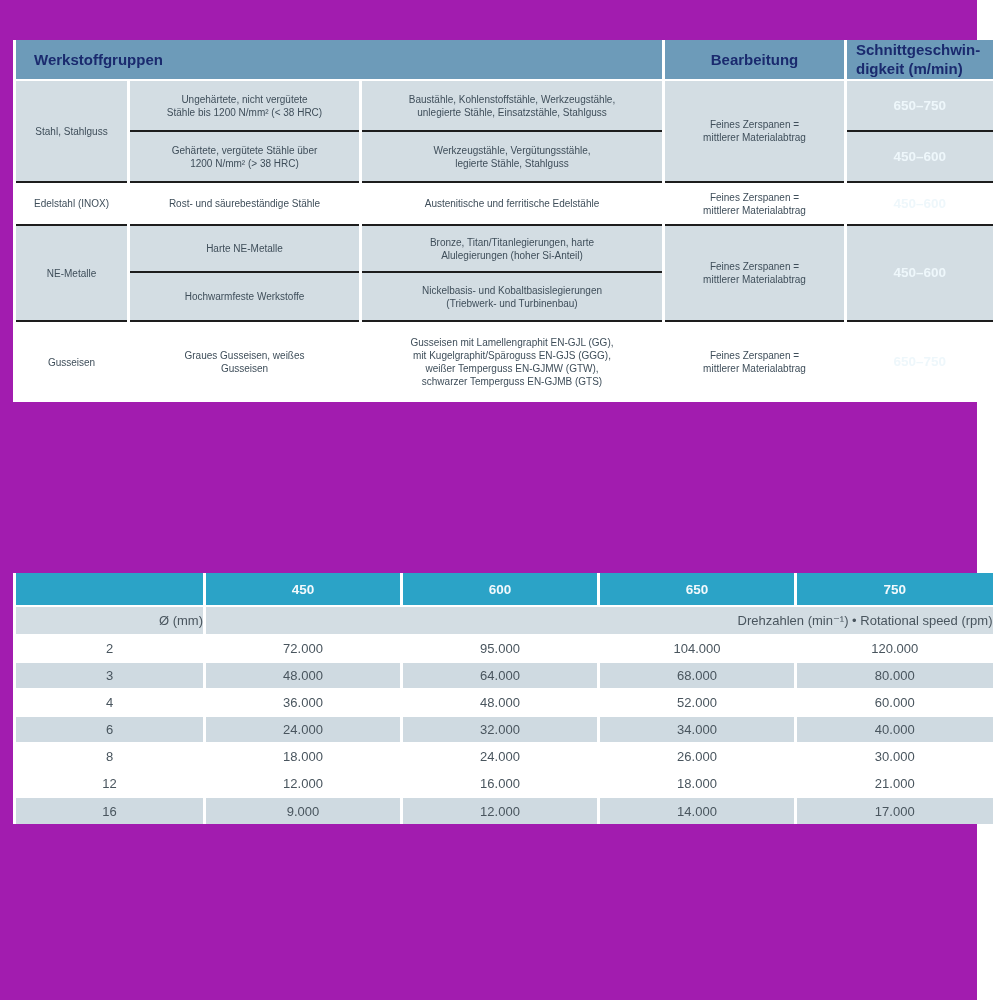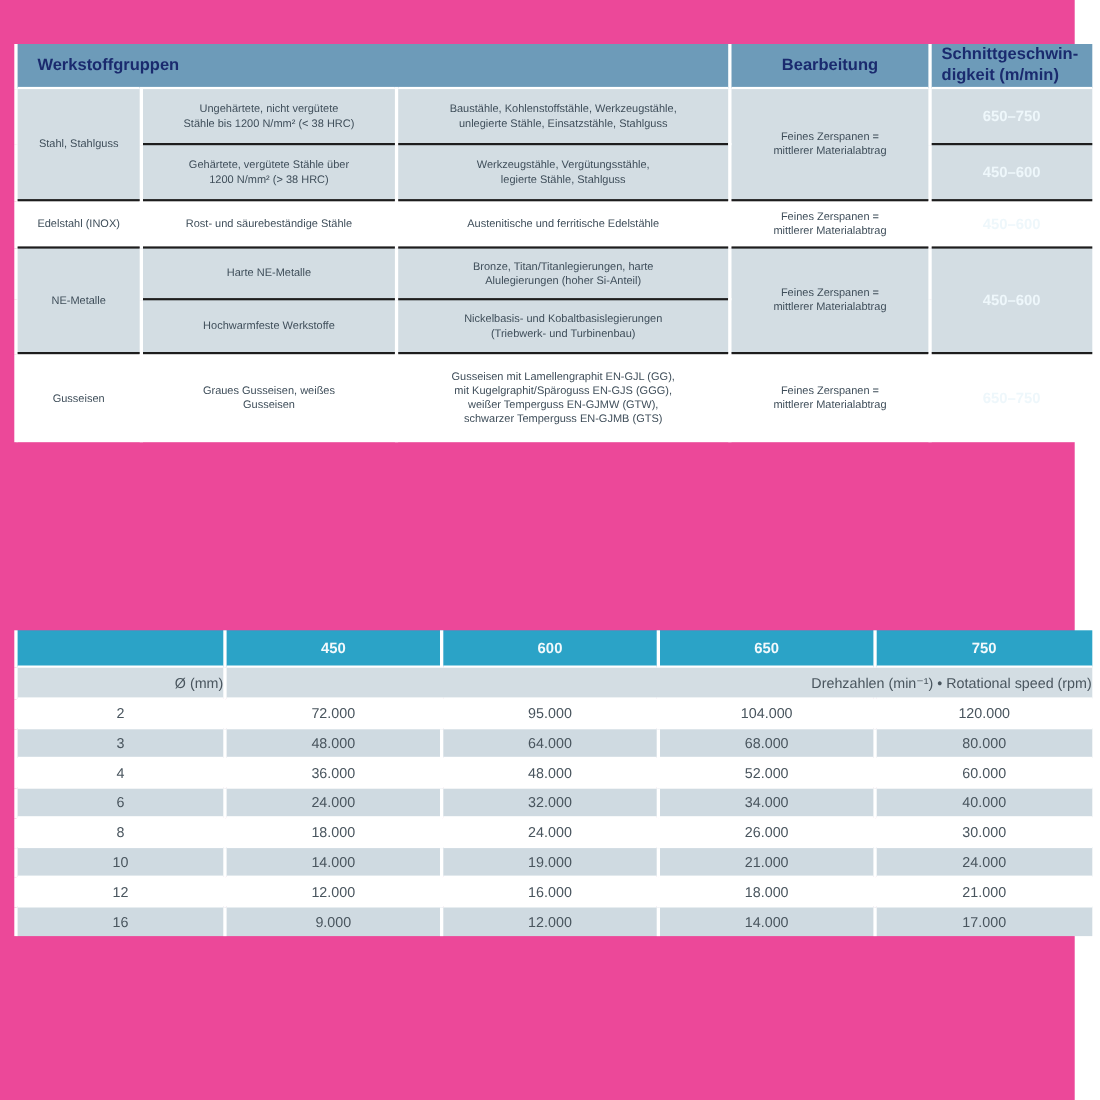--- a/index.html
+++ b/index.html
@@ -2,21 +2,21 @@
 <html><head>
 <meta charset="utf-8">
 <style>
   * { margin: 0; padding: 0; box-sizing: border-box; }
   body {
     width: 1000px; height: 1000px;
     background: #ffffff;
     font-family: "Liberation Sans", "DejaVu Sans", sans-serif;
     position: relative;
   }
-  .page { position: relative; width: 977px; height: 1000px; background: #ec4899; }
+  .page { position: relative; width: 977px; height: 1000px; background: #a21caf; }
 
   table { border-collapse: collapse; table-layout: fixed; }
   td, th { border-left: 3px solid #ffffff; vertical-align: middle; }
 
   
   .t1 { position: absolute; left: 13px; top: 40px; width: 978px; }
   .t1 th {
     background: #6d9bb9; color: #1a2a6e;
     font-size: 15px; font-weight: bold; text-align: left;
   }
@@ -181,27 +181,20 @@
       <td>34.000</td>
       <td>40.000</td>
     </tr>
     <tr class="plain" style="height:27px">
       <td>8</td>
       <td>18.000</td>
       <td>24.000</td>
       <td>26.000</td>
       <td>30.000</td>
     </tr>
-    <tr class="alt" style="height:27px">
-      <td>10</td>
-      <td>14.000</td>
-      <td>19.000</td>
-      <td>21.000</td>
-      <td>24.000</td>
-    </tr>
     <tr class="plain" style="height:27px">
       <td>12</td>
       <td>12.000</td>
       <td>16.000</td>
       <td>18.000</td>
       <td>21.000</td>
     </tr>
     <tr class="alt" style="height:27px">
       <td>16</td>
       <td>9.000</td>

